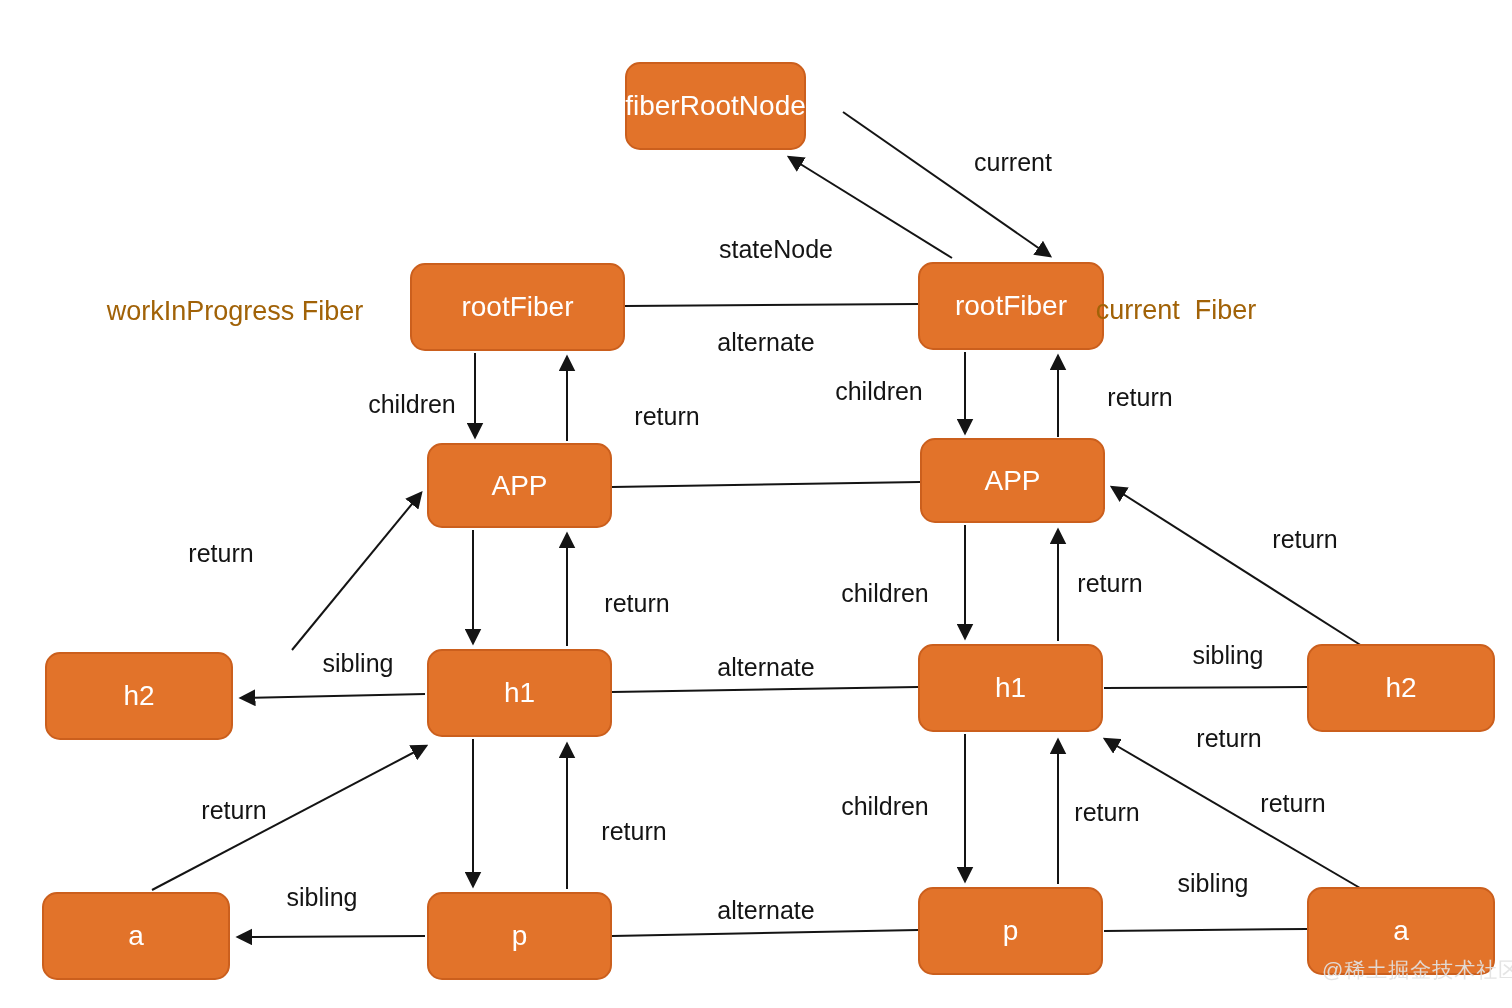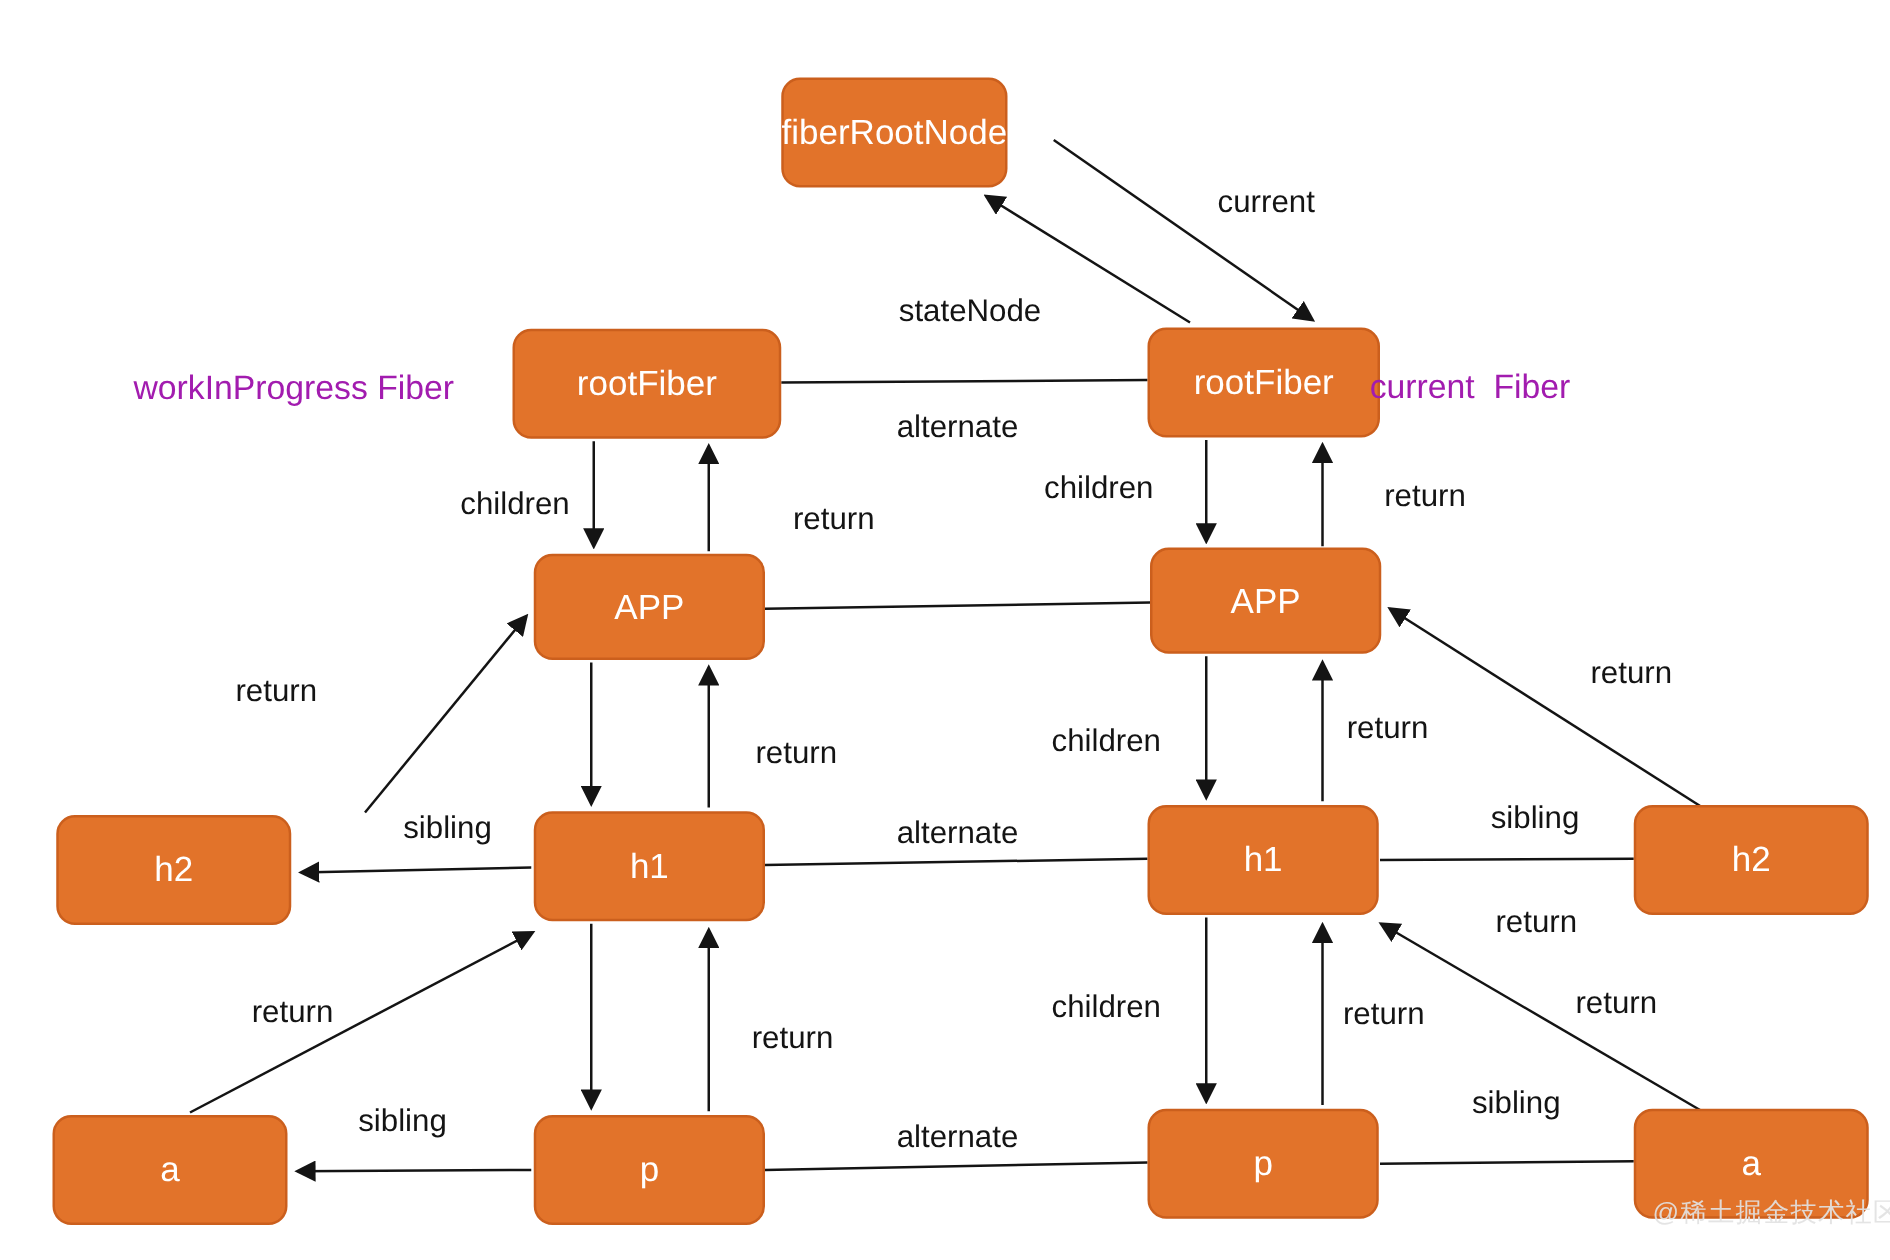--- a/index.html
+++ b/index.html
@@ -26,21 +26,21 @@
     position:absolute;
     transform:translate(-50%,-50%);
     font-size:25px;
     color:#141414;
     white-space:pre;
   }
   .tree-label{
     position:absolute;
     transform:translate(-50%,-50%);
     font-size:27px;
-    color:#a21caf;
+    color:#a16207;
     white-space:pre;
   }
   .watermark{
     position:absolute;
     font-size:21px;
     color:rgba(226,226,226,0.92);
     letter-spacing:1px;
     white-space:pre;
   }
 </style>

